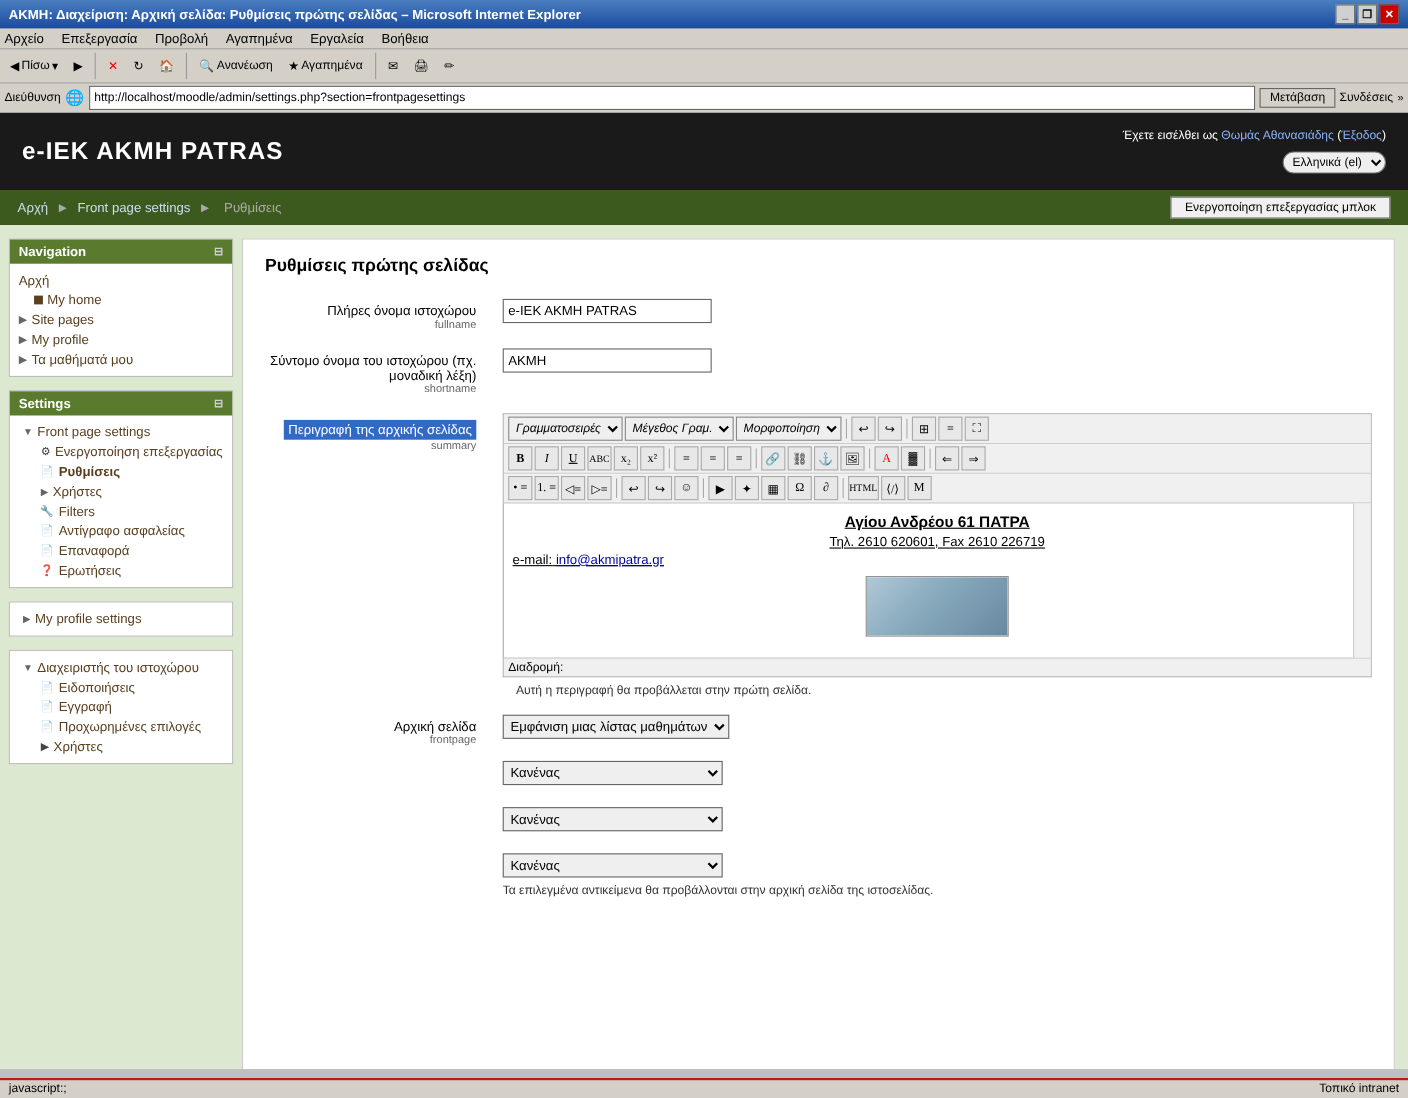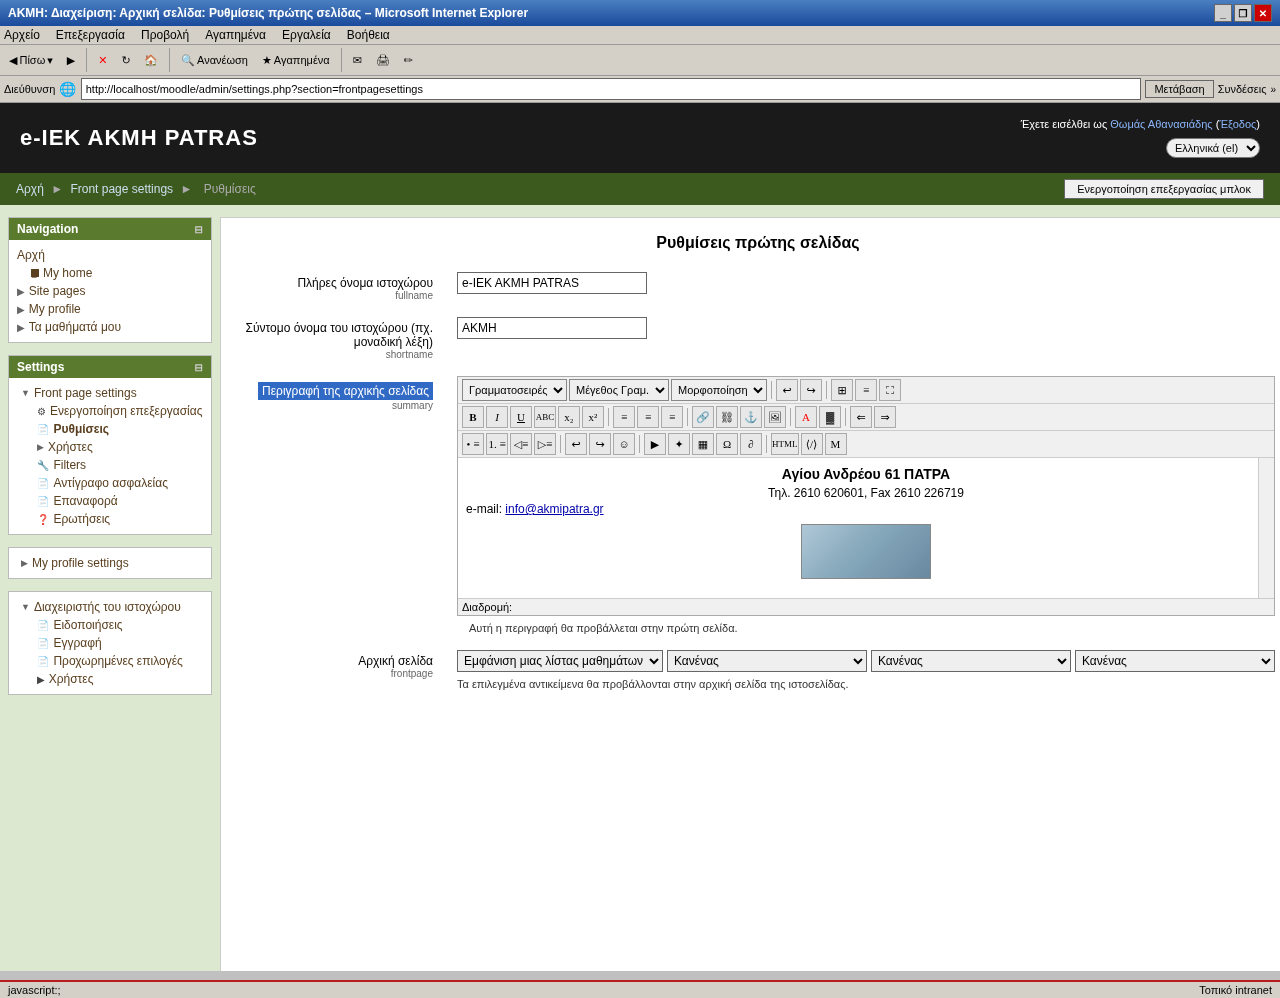--- a/index.html
+++ b/index.html
@@ -215,21 +215,20 @@
 
     
     .main-content {
       flex: 1;
       padding: 16px 20px;
       background: white;
       margin: 12px 12px 12px 0;
       border: 1px solid #ccc;
     }
     .page-title {
-      text-align: center;
       font-size: 16px;
       font-weight: bold;
       margin-bottom: 20px;
       color: #000;
     }
     .form-row { margin-bottom: 16px; }
     .form-row-inner {
       display: flex;
       align-items: flex-start;
       gap: 16px;
@@ -265,20 +264,21 @@
       padding: 2px 4px;
       border-bottom: 1px solid #ccc;
       background: #f0f0f0;
       flex-wrap: wrap;
     }
     .editor-select {
       height: 22px;
       font-size: 11px;
       border: 1px solid #888;
       padding: 0 2px;
+      font-style: italic;
     }
     .editor-btn {
       min-width: 22px; height: 22px;
       background: #e8e8e8;
       border: 1px solid #aaa;
       font-size: 11px;
       cursor: pointer;
       display: inline-flex;
       align-items: center;
       justify-content: center;
@@ -286,20 +286,21 @@
     }
     .editor-btn.bold { font-weight: bold; }
     .editor-btn.italic { font-style: italic; }
     .editor-btn.underline { text-decoration: underline; }
     .editor-toolbar-sep2 { width: 1px; height: 18px; background: #aaa; margin: 0 2px; }
     .editor-content {
       min-height: 140px;
       padding: 8px;
       font-size: 12px;
       position: relative;
+      text-decoration: underline;
     }
     .editor-content-title {
       text-align: center;
       font-size: 14px;
       font-weight: bold;
       margin-bottom: 4px;
     }
     .editor-content-sub {
       text-align: center;
       font-size: 12px;
@@ -339,22 +340,22 @@
     
     .form-select {
       height: 22px;
       border: 1px solid #666;
       font-size: 12px;
       padding: 0 2px;
       min-width: 200px;
     }
     .form-select-row {
       display: flex;
-      flex-direction: row;
-      gap: 4px;
+      flex-direction: column;
+      gap: 20px;
     }
 
     .form-note {
       font-size: 11px;
       color: #333;
       margin-top: 4px;
     }
 
     
     .text-selected {

